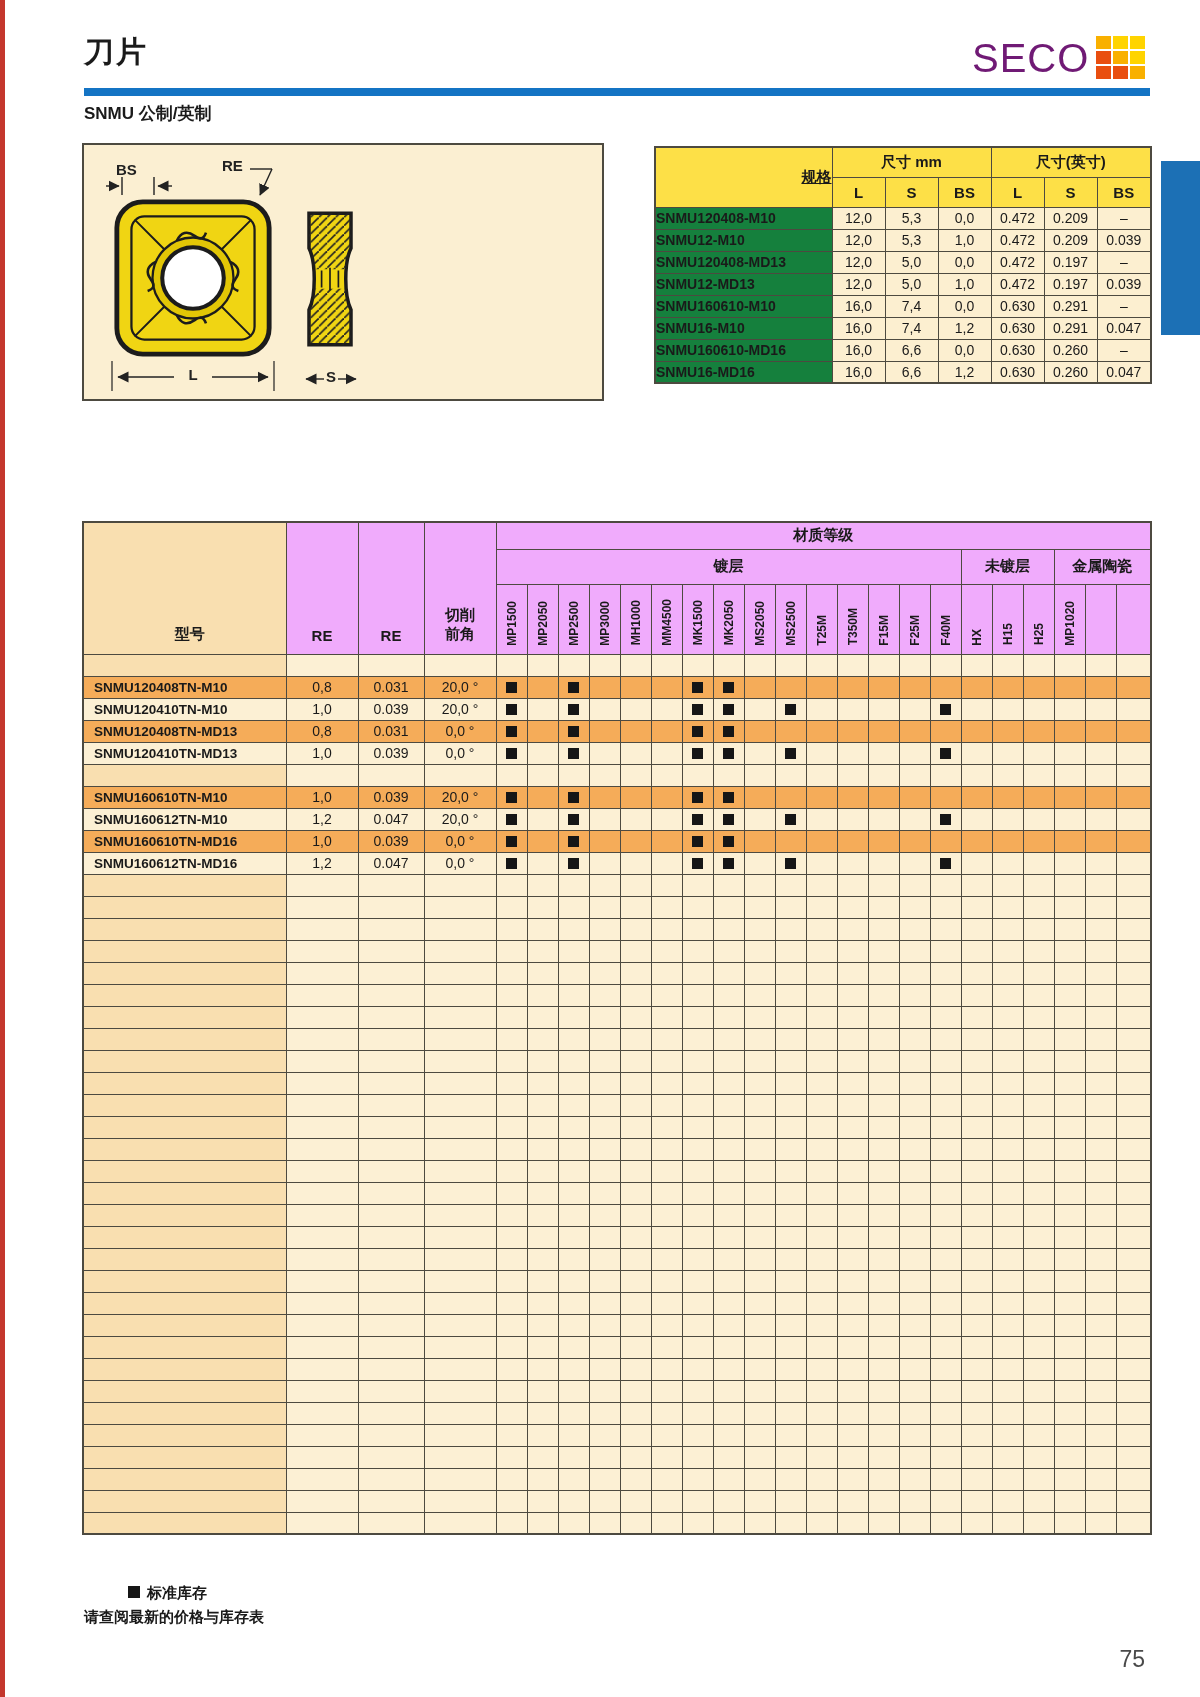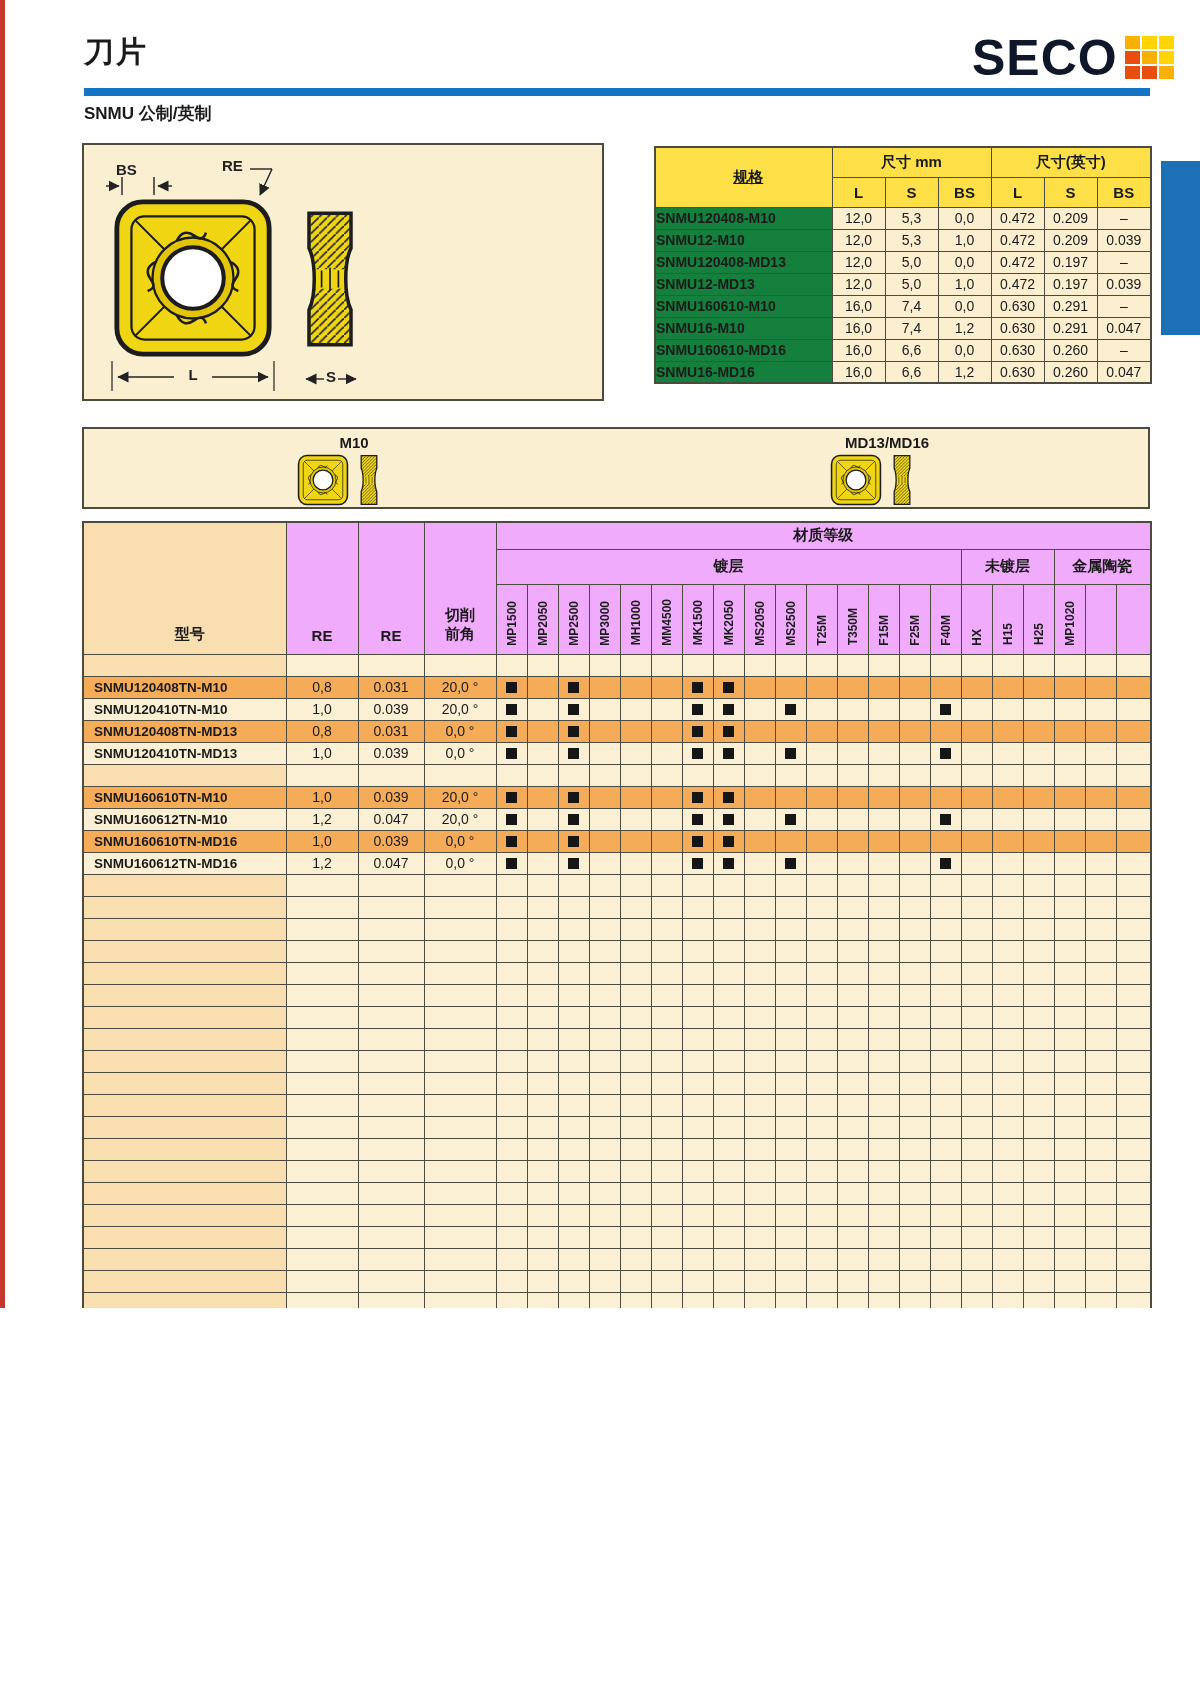--- a/index.html
+++ b/index.html
@@ -1,52 +1,52 @@
 <!DOCTYPE html>
 <html><head>
 <meta charset="utf-8">
 <style>
   html,body{margin:0;padding:0;background:#ffffff;}
-  .page{position:relative;width:1200px;height:1308px;background:#ffffff;
+  .page{position:relative;width:1200px;height:1697px;background:#ffffff;
         font-family:"Liberation Sans",sans-serif;overflow:hidden;color:#1a1a1a;}
 
   
   .red-stripe{position:absolute;left:0;top:0;width:5px;height:1697px;background:#C4372D;}
   .blue-tab{position:absolute;left:1161px;top:161px;width:39px;height:174px;background:#1C70B5;}
   .page-number{position:absolute;left:1075px;top:1646px;width:70px;text-align:right;
                font-size:23px;color:#4a4a4a;}
 
   
   .page-title{position:absolute;left:84px;top:32px;font-size:30px;font-weight:bold;
               font-family:"Liberation Serif",serif;letter-spacing:2px;}
   .blue-rule{position:absolute;left:84px;top:88px;width:1066px;height:8px;background:#1474C4;}
   .page-subtitle{position:absolute;left:84px;top:102px;font-size:17px;font-weight:bold;}
   .logo{position:absolute;left:972px;top:36px;display:flex;align-items:center;gap:7px;}
-  .logo-text{color:#0f172a;font-size:50px;font-weight:700;letter-spacing:1px;line-height:42px;}
+  .logo-text{color:#701a75;font-size:40px;font-weight:400;letter-spacing:1px;line-height:42px;}
   .logo-mark{display:grid;grid-template-columns:repeat(3,15px);grid-template-rows:repeat(3,13px);gap:2px;}
   .logo-mark span{display:block;}
   .lm1{background:#F9B000}.lm2{background:#FFD400}.lm3{background:#E94E0F}
 
   
   .diagram-box{position:absolute;left:82px;top:143px;width:522px;height:258px;
                border:2px solid #4d4a40;background:#FBEFD2;box-sizing:border-box;}
   .dim-label{position:absolute;font-size:15px;font-weight:bold;color:#222;}
 
   
   .variant-band{position:absolute;left:82px;top:427px;width:1068px;height:82px;
                 border:2px solid #4d4a40;background:#FBEFD2;box-sizing:border-box;}
   .variant-label{position:absolute;top:5px;width:140px;text-align:center;font-size:15px;font-weight:bold;}
   .variant-icons{position:absolute;top:25px;display:flex;gap:9px;align-items:flex-start;}
 
   
   .spec-table{position:absolute;left:654px;top:146px;width:496px;border-collapse:collapse;
               table-layout:fixed;border:2px solid #4d4a40;}
   .spec-table th,.spec-table td{border:1px solid #4d4a40;padding:0;box-sizing:border-box;}
   .spec-table th{background:#fde047;font-weight:bold;font-size:15px;height:30px;}
-  .spec-table th.s-name-h{text-align:center;padding-left:9px;text-decoration:underline;}
+  .spec-table th.s-name-h{text-align:right;padding-left:9px;text-decoration:underline;}
   .s-name{background:#15803d;font-weight:bold;text-align:left;padding-left:9px;font-size:14px;height:22px;}
   .s-num{background:#FCEFD0;text-align:center;font-size:14px;height:22px;}
 
   
   .grade-table{position:absolute;left:82px;top:521px;width:1068px;border-collapse:collapse;
                table-layout:fixed;border:2px solid #4d4a40;}
   .grade-table th,.grade-table td{border:1px solid #4d4a40;padding:0;box-sizing:border-box;}
   .grade-table th{background:#f0abfc;font-weight:bold;font-size:15px;}
   th.th-model{background:#F9DFB0;text-align:center;vertical-align:bottom;padding:0 0 10px 10px;}
   th.th-re,th.th-rake{vertical-align:bottom;padding-bottom:10px;}
@@ -239,40 +239,20 @@
           <td class="s-num">16,0</td>
           <td class="s-num">6,6</td>
           <td class="s-num">1,2</td>
           <td class="s-num">0.630</td>
           <td class="s-num">0.260</td>
           <td class="s-num">0.047</td>
         </tr>
       </tbody>
   </table>
 
-  <div class="variant-band">
-    <span class="variant-label" style="left:200px;">M10</span>
-    <div class="variant-icons" style="left:213px;">
-      <svg width="52" height="52">
-          <use href="#insert-front" xlink:href="#insert-front" width="52" height="52"></use>
-        </svg>
-      <svg width="22" height="52">
-          <use href="#insert-side" xlink:href="#insert-side" width="22" height="52"></use>
-        </svg>
-    </div>
-    <span class="variant-label" style="left:733px;">MD13/MD16</span>
-    <div class="variant-icons" style="left:746px;">
-      <svg width="52" height="52">
-          <use href="#insert-front" xlink:href="#insert-front" width="52" height="52"></use>
-        </svg>
-      <svg width="22" height="52">
-          <use href="#insert-side" xlink:href="#insert-side" width="22" height="52"></use>
-        </svg>
-    </div>
-  </div>
 
   <table class="grade-table">
     <colgroup id="grade-cols">
         <col style="width: 203px;">
         <col style="width: 72px;">
         <col style="width: 66px;">
         <col style="width: 72px;">
         <col style="width: 31px;">
         <col style="width: 31px;">
         <col style="width: 31px;">

